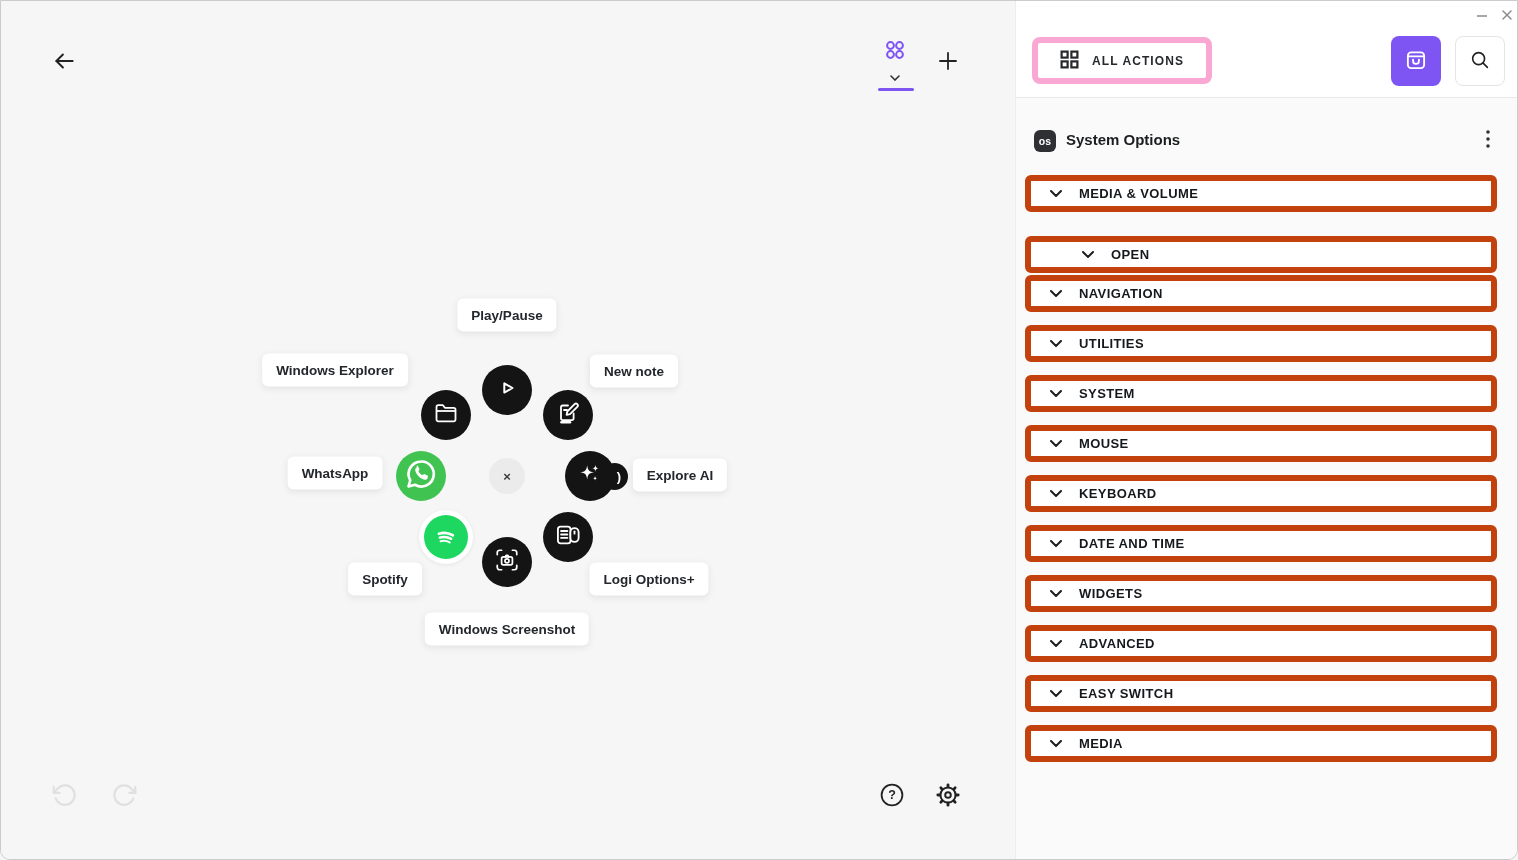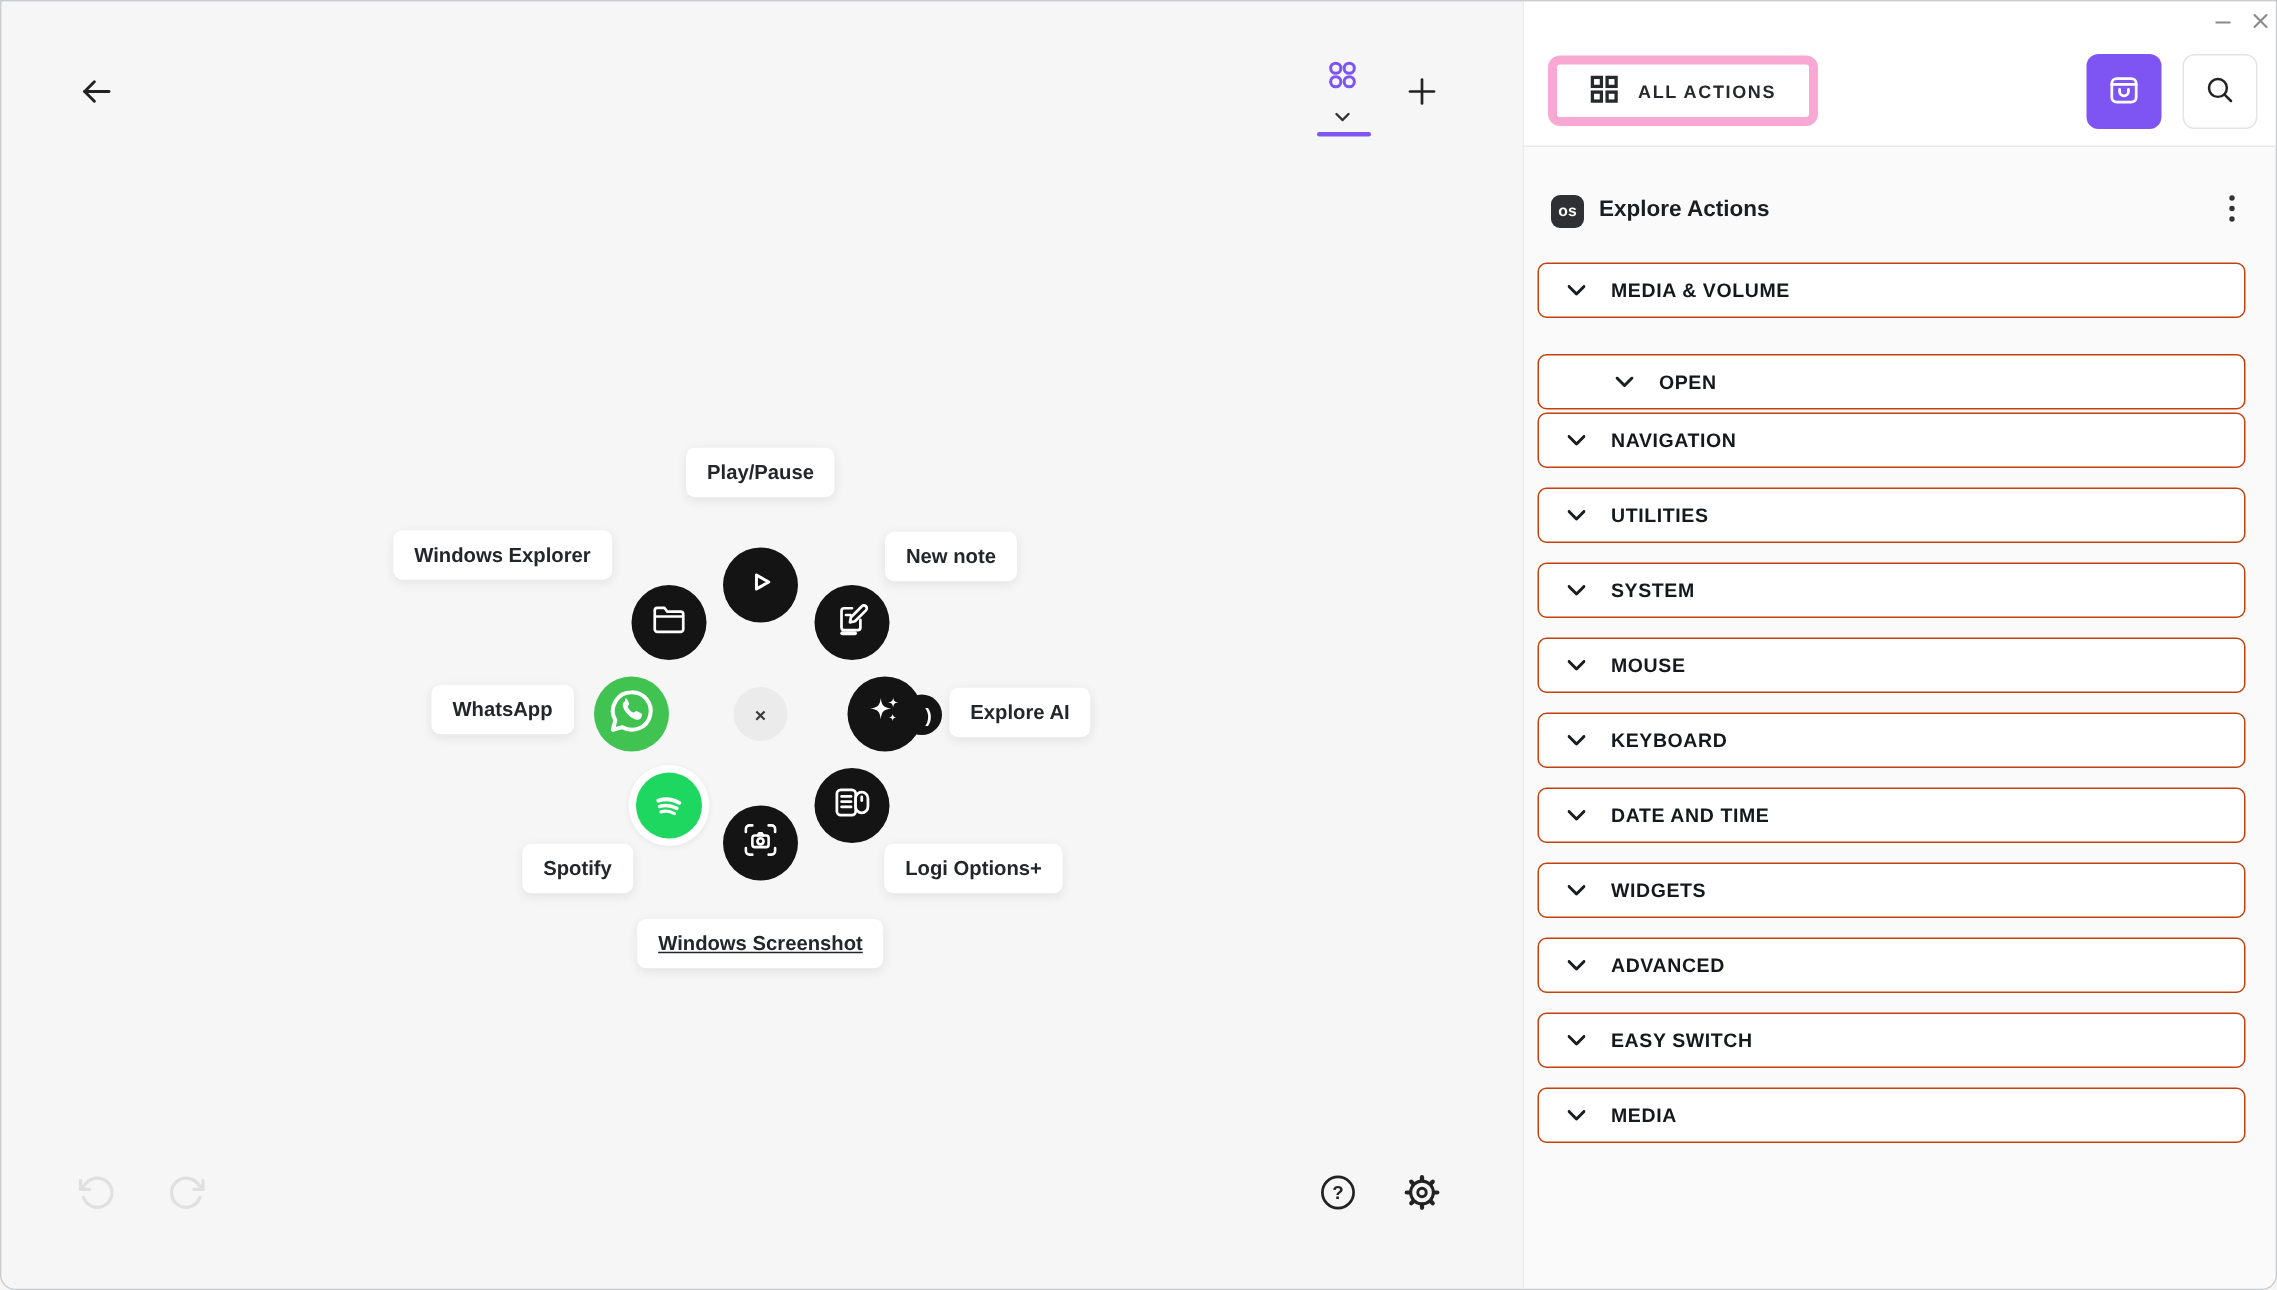--- a/index.html
+++ b/index.html
@@ -56,21 +56,21 @@
   .all-actions-btn span { font-size:12px; font-weight:700; letter-spacing:1.1px; color:#26282b; }
 
   .bag-btn { position:absolute; left:375px; top:35px; width:50px; height:50px; border-radius:8px; background:#7e55f2; border:none; display:flex; align-items:center; justify-content:center; cursor:pointer; }
   .search-btn { position:absolute; left:439px; top:35px; width:50px; height:50px; border-radius:8px; background:#ffffff; border:1px solid #e4e4e4; display:flex; align-items:center; justify-content:center; cursor:pointer; }
 
   .group-header { position:absolute; left:0; top:118px; width:504px; height:44px; }
   .os-badge { position:absolute; left:18px; top:11px; width:22px; height:22px; border-radius:6px; background:#2f3033; color:#ffffff; font-size:10.5px; font-weight:700; display:flex; align-items:center; justify-content:center; }
   .group-title { position:absolute; left:50px; top:12px; font-size:15px; font-weight:700; color:#1b1d1f; }
   .kebab-btn { position:absolute; left:460px; top:10px; width:24px; height:24px; display:flex; align-items:center; justify-content:center; cursor:pointer; }
 
-  .card { position:absolute; left:9px; width:472px; height:37px; background:#ffffff; border:1px solid #c2410c; border-radius:6px; display:flex; align-items:center; cursor:pointer; }
+  .card { position:absolute; left:9px; width:472px; height:37px; background:#ffffff; border:6px solid #c2410c; border-radius:6px; display:flex; align-items:center; cursor:pointer; }
   .card .chev { margin-left:19px; display:flex; }
   .card .lbl { margin-left:17px; font-size:13px; font-weight:700; letter-spacing:.4px; color:#15181c; }
 </style>
 </head>
 <body>
 
 <div class="window">
 
   <div class="canvas">
 
@@ -200,21 +200,21 @@
       <span>×</span>
     </div>
 
     <div class="chip" style="left:506px; top:314px;">Play/Pause</div>
     <div class="chip" style="left:334px; top:369px;">Windows Explorer</div>
     <div class="chip" style="left:633px; top:370px;">New note</div>
     <div class="chip" style="left:334px; top:472px;">WhatsApp</div>
     <div class="chip" style="left:679px; top:474px;">Explore AI</div>
     <div class="chip" style="left:384px; top:578px;">Spotify</div>
     <div class="chip" style="left:648px; top:578px;">Logi Options+</div>
-    <div class="chip" style="left:506px; top:628px;text-decoration:underline;">Windows Screenshot</div>
+    <div class="chip" style="left:506px; top:628px;">Windows Screenshot</div>
 
     <div class="icon-btn undo-btn">
       <span>
         <svg width="26" height="26" viewBox="0 0 24 24" fill="none" stroke="#e0e0e0" stroke-width="2" stroke-linecap="round" stroke-linejoin="round">
             <polyline points="2.5 4.5 2.5 10 8 10"></polyline>
             <path d="M4.3 15a9 9 0 1 0 2-9.1L2.5 10"></path>
           </svg>
       </span>
     </div>
     <div class="icon-btn redo-btn">
@@ -299,21 +299,21 @@
           <svg width="22" height="22" viewBox="0 0 24 24" fill="none" stroke="#222" stroke-width="1.8" stroke-linecap="round">
               <circle cx="10.5" cy="10.5" r="6.5"></circle>
               <line x1="15.5" y1="15.5" x2="20" y2="20"></line>
             </svg>
         </span>
       </button>
     </div>
 
     <div class="group-header">
       <div class="os-badge">os</div>
-      <div class="group-title">Explore Actions</div>
+      <div class="group-title">System Options</div>
       <div class="kebab-btn">
         <span>
           <svg width="4" height="18" viewBox="0 0 4 18" fill="#333">
               <circle cx="2" cy="2" r="1.8"></circle>
               <circle cx="2" cy="9" r="1.8"></circle>
               <circle cx="2" cy="16" r="1.8"></circle>
             </svg>
         </span>
       </div>
     </div>

